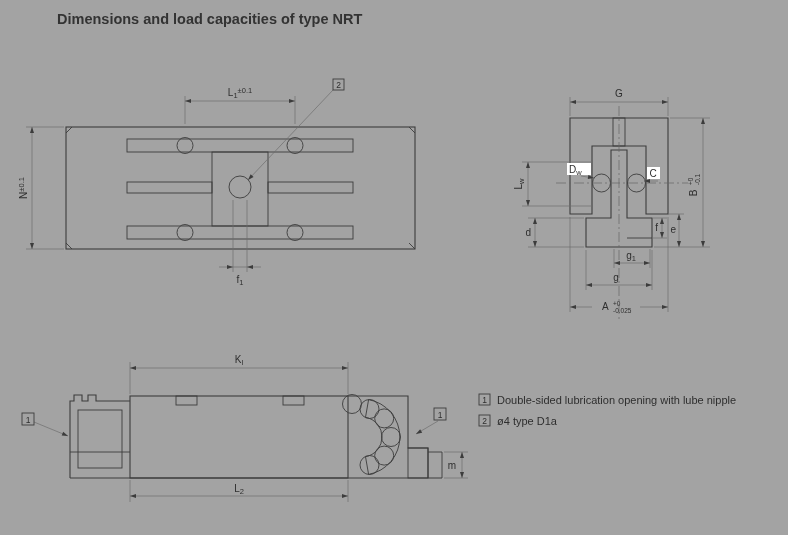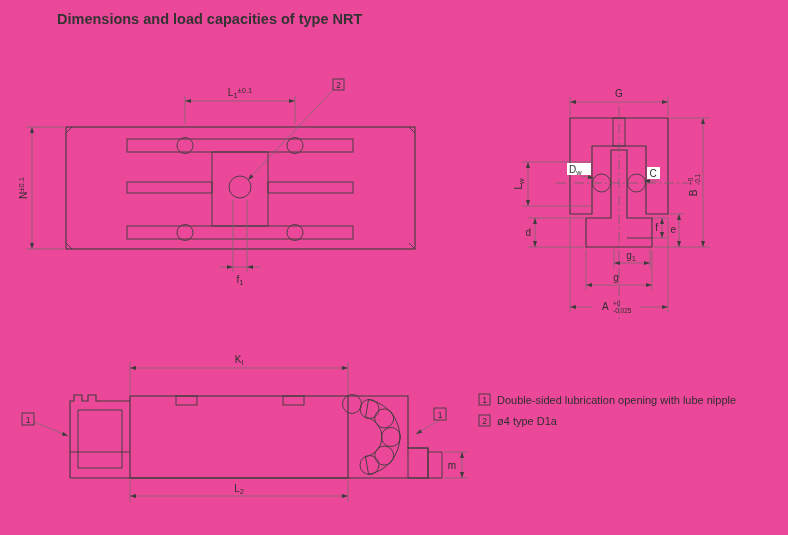--- a/index.html
+++ b/index.html
@@ -1,16 +1,16 @@
 <!DOCTYPE html>
 <html><head>
 <meta charset="utf-8">
 <style>
   html,body{margin:0;padding:0;background:#fff;}
-  #page{position:relative;width:788px;height:535px;background:#ec4899;overflow:hidden;}
+  #page{position:relative;width:788px;height:535px;background:#a3a3a3;overflow:hidden;}
   text{font-family:"Liberation Sans","DejaVu Sans",sans-serif;fill:#2e2e2e;}
   .title{font-size:14.5px;font-weight:bold;fill:#333;}
   .dt{font-size:10px;}
   .ss{font-size:7.5px;}
   .tiny{font-size:6.5px;}
   .co{font-size:8.5px;}
   .leg{font-size:11px;}
   .o{fill:none;stroke:#3c3c3c;stroke-width:1.1;}
   .o2{fill:none;stroke:#3c3c3c;stroke-width:0.9;}
   .t{stroke:#6e6e6e;stroke-width:0.7;fill:none;}

